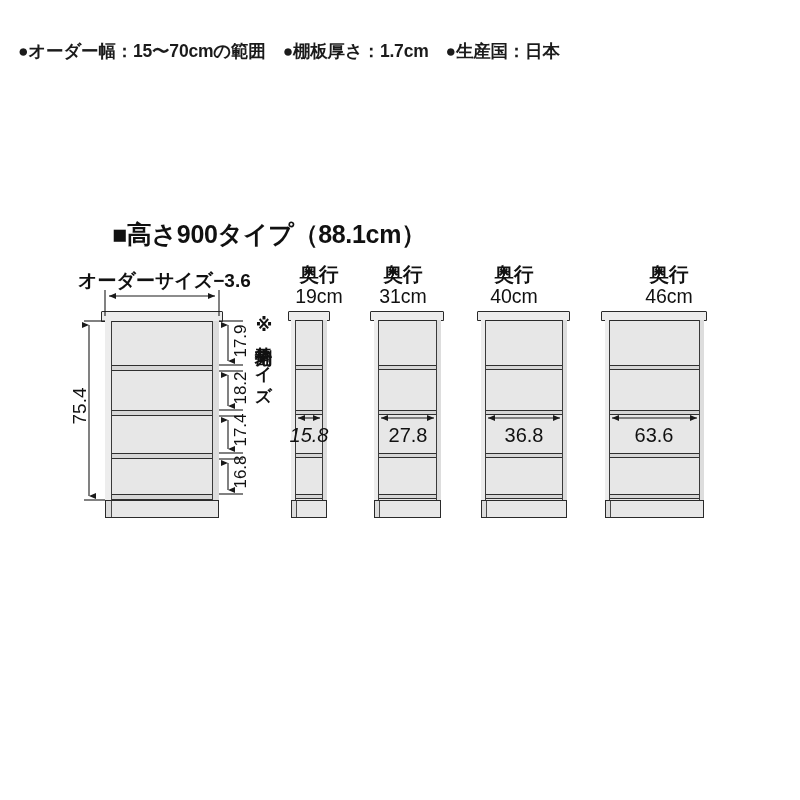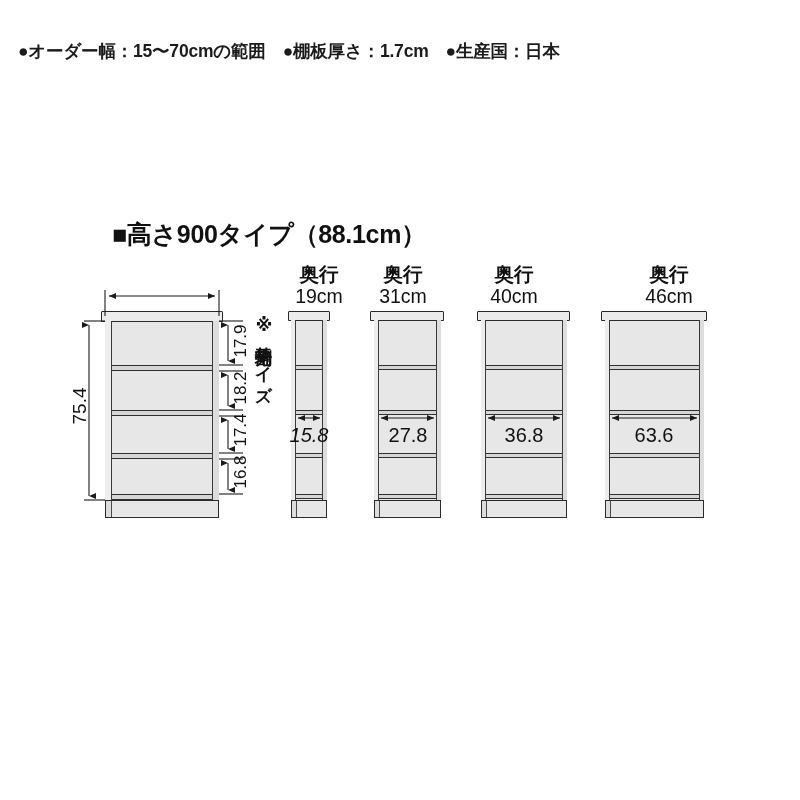--- a/index.html
+++ b/index.html
@@ -211,20 +211,21 @@
 <div id="spec-lines">
   <div class="spec-row">
     <span class="spec-item">●オーダー幅：15〜70cmの範囲</span><span class="spec-gap"></span><span class="spec-item">●棚板厚さ：1.7cm</span><span class="spec-gap"></span><span class="spec-item">●生産国：日本</span>
   </div>
 </div>
 
 <div id="section-heading">■高さ900タイプ（88.1cm）</div>
 
 <div id="diagram">
 
+  <div class="order-size-label" style="left:78px; top:268px;">オーダーサイズ−3.6</div>
 
   <div class="cabinet">
 
     <div class="cab-top" style="left:101px; top:311px; width:122px; height:11px;"></div>
 
     <div class="cab-body" style="left:105px; top:321px; width:114px; height:190px;"></div>
     <div class="cab-left-post" style="left:105px; top:321px; width:7px; height:190px;"></div>
     <div class="cab-right-post" style="left:212px; top:321px; width:7px; height:190px;"></div>
 
     <div class="shelf" style="left:112px; top:365px; width:100px; height:6px;"></div>

